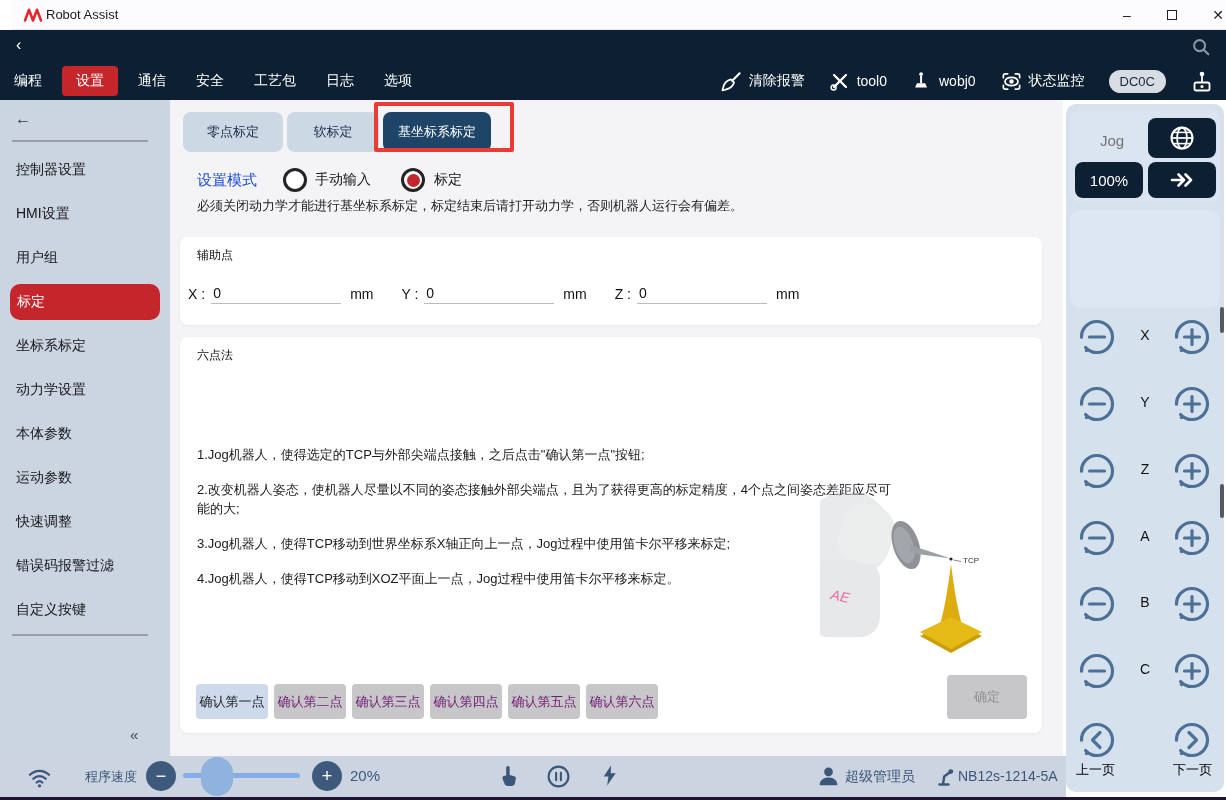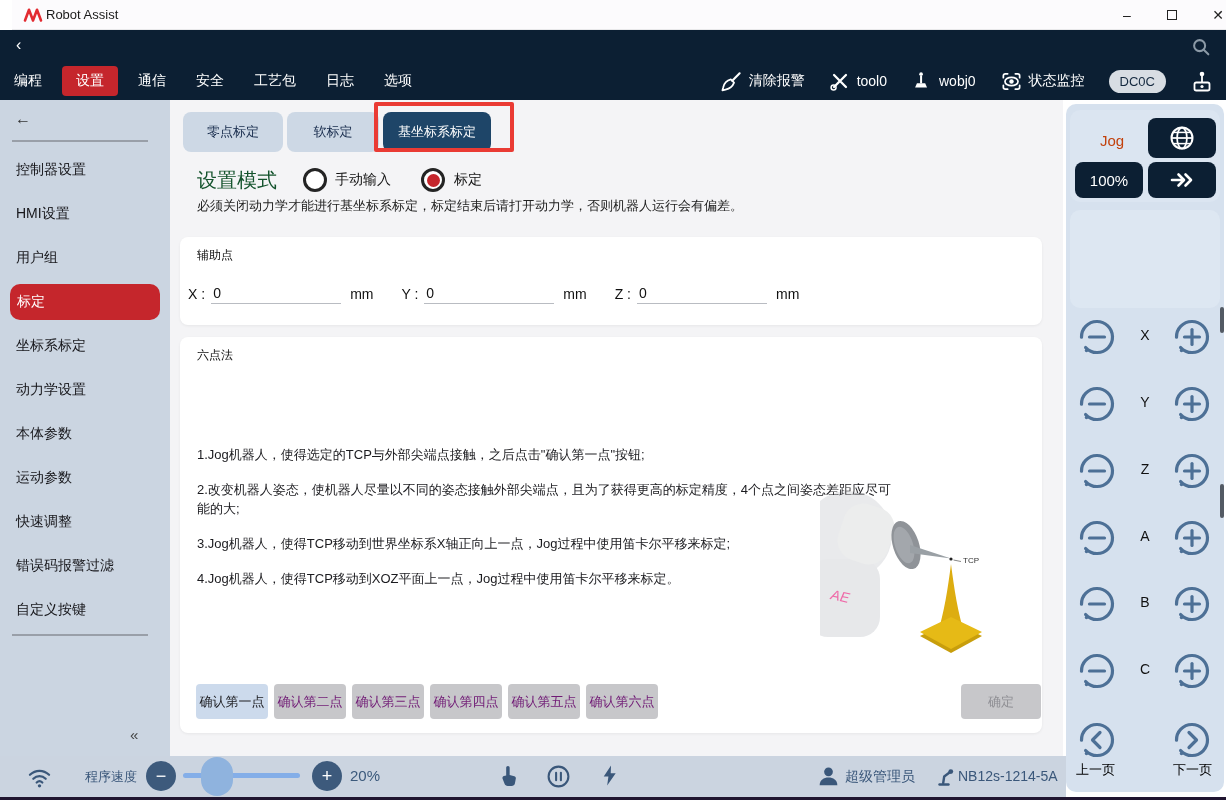--- a/index.html
+++ b/index.html
@@ -34,21 +34,21 @@
   .sb-item.selected { background:#c5262c; color:#fff; border-radius:10px; margin:4px 10px; height:36px; padding-left:7px; }
   #sb-collapse { position:absolute; left:130px; top:626px; font-size:15px; color:#444; }
 
   
   #main { left:170px; top:100px; width:893px; height:656px; background:#f4f4f6; }
   .tab { position:absolute; top:12px; height:40px; border-radius:8px; display:flex; align-items:center; justify-content:center; font-size:13px; background:#cdd8e5; color:#15294a; }
   .tab.selected { background:#1e4568; color:#fff; }
   #annotation-box { left:374px; top:102px; width:140px; height:50px; border:4px solid #ea3b34; border-radius:2px; z-index:60; pointer-events:none; }
 
   #mode-row { position:absolute; left:27px; top:66px; height:28px; display:flex; align-items:center; }
-  #mode-label { font-size:20px; color:#14532d; }
+  #mode-label { font-size:15px; color:#1d4ed8; }
   .radio { width:24px; height:24px; border:3px solid #242424; border-radius:50%; display:flex; align-items:center; justify-content:center; background:#fff; }
   .radio .dot { width:13px; height:13px; border-radius:50%; background:#c5262c; }
   .radio-label { font-size:14px; color:#111; }
   #warning { position:absolute; left:27px; top:97px; font-size:13px; color:#222; }
 
   .card { position:absolute; left:10px; width:862px; background:#fff; border-radius:8px; box-shadow:0 1px 3px rgba(0,0,0,.06); }
   #aux-card { top:137px; height:88px; }
   .card-title { position:absolute; left:17px; top:10px; font-size:12px; color:#111; }
   #aux-fields { position:absolute; left:8px; top:48px; display:flex; }
   .fgroup { display:flex; align-items:flex-end; margin-right:28px; }
@@ -56,26 +56,26 @@
   .ux { width:130px; border:none; border-bottom:1px solid #b9bcc2; background:transparent; font-size:14px; color:#111; padding:0 0 2px 2px; outline:none; font-family:inherit; }
   .funit { font-size:14px; color:#111; margin-left:9px; padding-bottom:2px; }
 
   #six-card { top:237px; height:396px; }
   #instructions { position:absolute; left:17px; top:108px; width:695px; z-index:2; }
   #instructions p { font-size:13px; color:#1b1b1f; line-height:19px; margin:0 0 16px 0; }
   #robot-illustration { position:absolute; left:640px; top:150px; }
   #point-btn-row { position:absolute; left:16px; bottom:14px; display:flex; gap:6px;align-items:center; }
   .pbtn { width:72px; height:35px; border-radius:4px; border:none; font-size:13px; font-family:inherit; background:#c7c7ca; color:#701a75; }
   .pbtn.enabled { background:#ccdaec; color:#1b1b1f; }
-  #confirm-btn { position:absolute; right:1px; bottom:14px; width:80px; height:35px; border-radius:4px; border:none; font-size:13px; font-family:inherit; background:#c7c7ca; color:#8f8f94; }
+  #confirm-btn { position:absolute; right:15px; bottom:14px; width:80px; height:44px; border-radius:4px; border:none; font-size:13px; font-family:inherit; background:#c7c7ca; color:#8f8f94; }
 
   
   #jog-panel { left:1066px; top:104px; width:158px; height:688px; background:#d6e1ee; border-radius:10px; }
   #jog-top-card { position:absolute; left:4px; top:6px; width:150px; height:92px; background:#dbe5f1; border-radius:10px; }
-  #jog-label { position:absolute; left:30px; top:22px; font-size:15px; color:#c2410c; }
+  #jog-label { position:absolute; left:30px; top:22px; font-size:15px; color:#737373; }
   .njbtn { position:absolute; background:#0c1f33; border-radius:8px; display:flex; align-items:center; justify-content:center; color:#fff; }
   #jog-globe { left:78px; top:8px; width:68px; height:40px; }
   #jog-speed { left:5px; top:52px; width:68px; height:36px; font-size:15px; }
   #jog-ffwd { left:78px; top:52px; width:68px; height:36px; }
   #jog-empty-card { position:absolute; left:4px; top:106px; width:150px; height:98px; background:#dde7f2; border-radius:10px; }
   .axis-row { position:absolute; left:0; width:158px; height:40px; }
   .axis-label { position:absolute; left:62px; top:10px; width:34px; text-align:center; font-size:14px; color:#111; }
   .ringbtn { position:absolute; top:0; width:40px; height:40px; color:#4d7096; background:none; border:none; padding:0; }
   .ring-minus-pos { left:11px; } .ring-plus-pos { left:106px; }
   #pager-labels span { position:absolute; top:657px; font-size:13px; color:#000000; }

